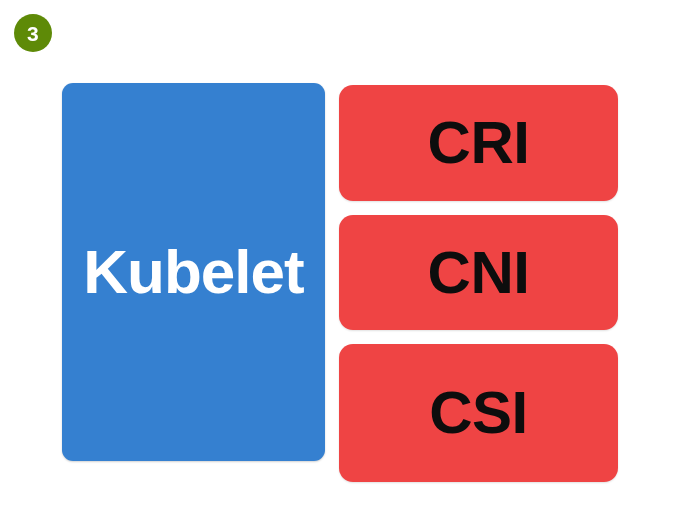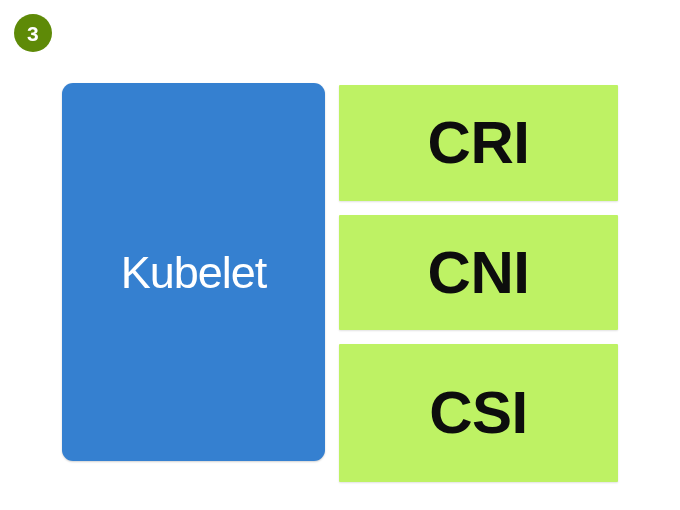--- a/index.html
+++ b/index.html
@@ -63,40 +63,40 @@
     border-radius: 11px;
     display: flex;
     align-items: center;
     justify-content: center;
     box-shadow: 0 1px 2px rgba(0,0,0,0.18);
     box-sizing: border-box;
   }
   .primary-box-label {
     color: #ffffff;
     font-family: "Liberation Sans", sans-serif;
-    font-weight: normal;
-    font-size: 45px;
+    font-weight: bold;
+    font-size: 62px;
     line-height: 1;
     letter-spacing: -1px;
     white-space: nowrap;
   }
 
   .plugin-column {
     position: absolute;
     left: 277px;
     top: 2px;
     width: 279px;
     height: 376px;
   }
   .plugin-box {
     position: absolute;
     left: 0px;
     width: 279px;
-    background: #bef264;
-    border-radius: 1px;
+    background: #ef4444;
+    border-radius: 14px;
     display: flex;
     align-items: center;
     justify-content: center;
     box-shadow: 0 1px 2px rgba(0,0,0,0.12);
     box-sizing: border-box;
   }
   .plugin-box.b0 { top: 0px;   height: 116px; }
   .plugin-box.b1 { top: 130px; height: 115px; }
   .plugin-box.b2 { top: 259px; height: 138px; }
 

